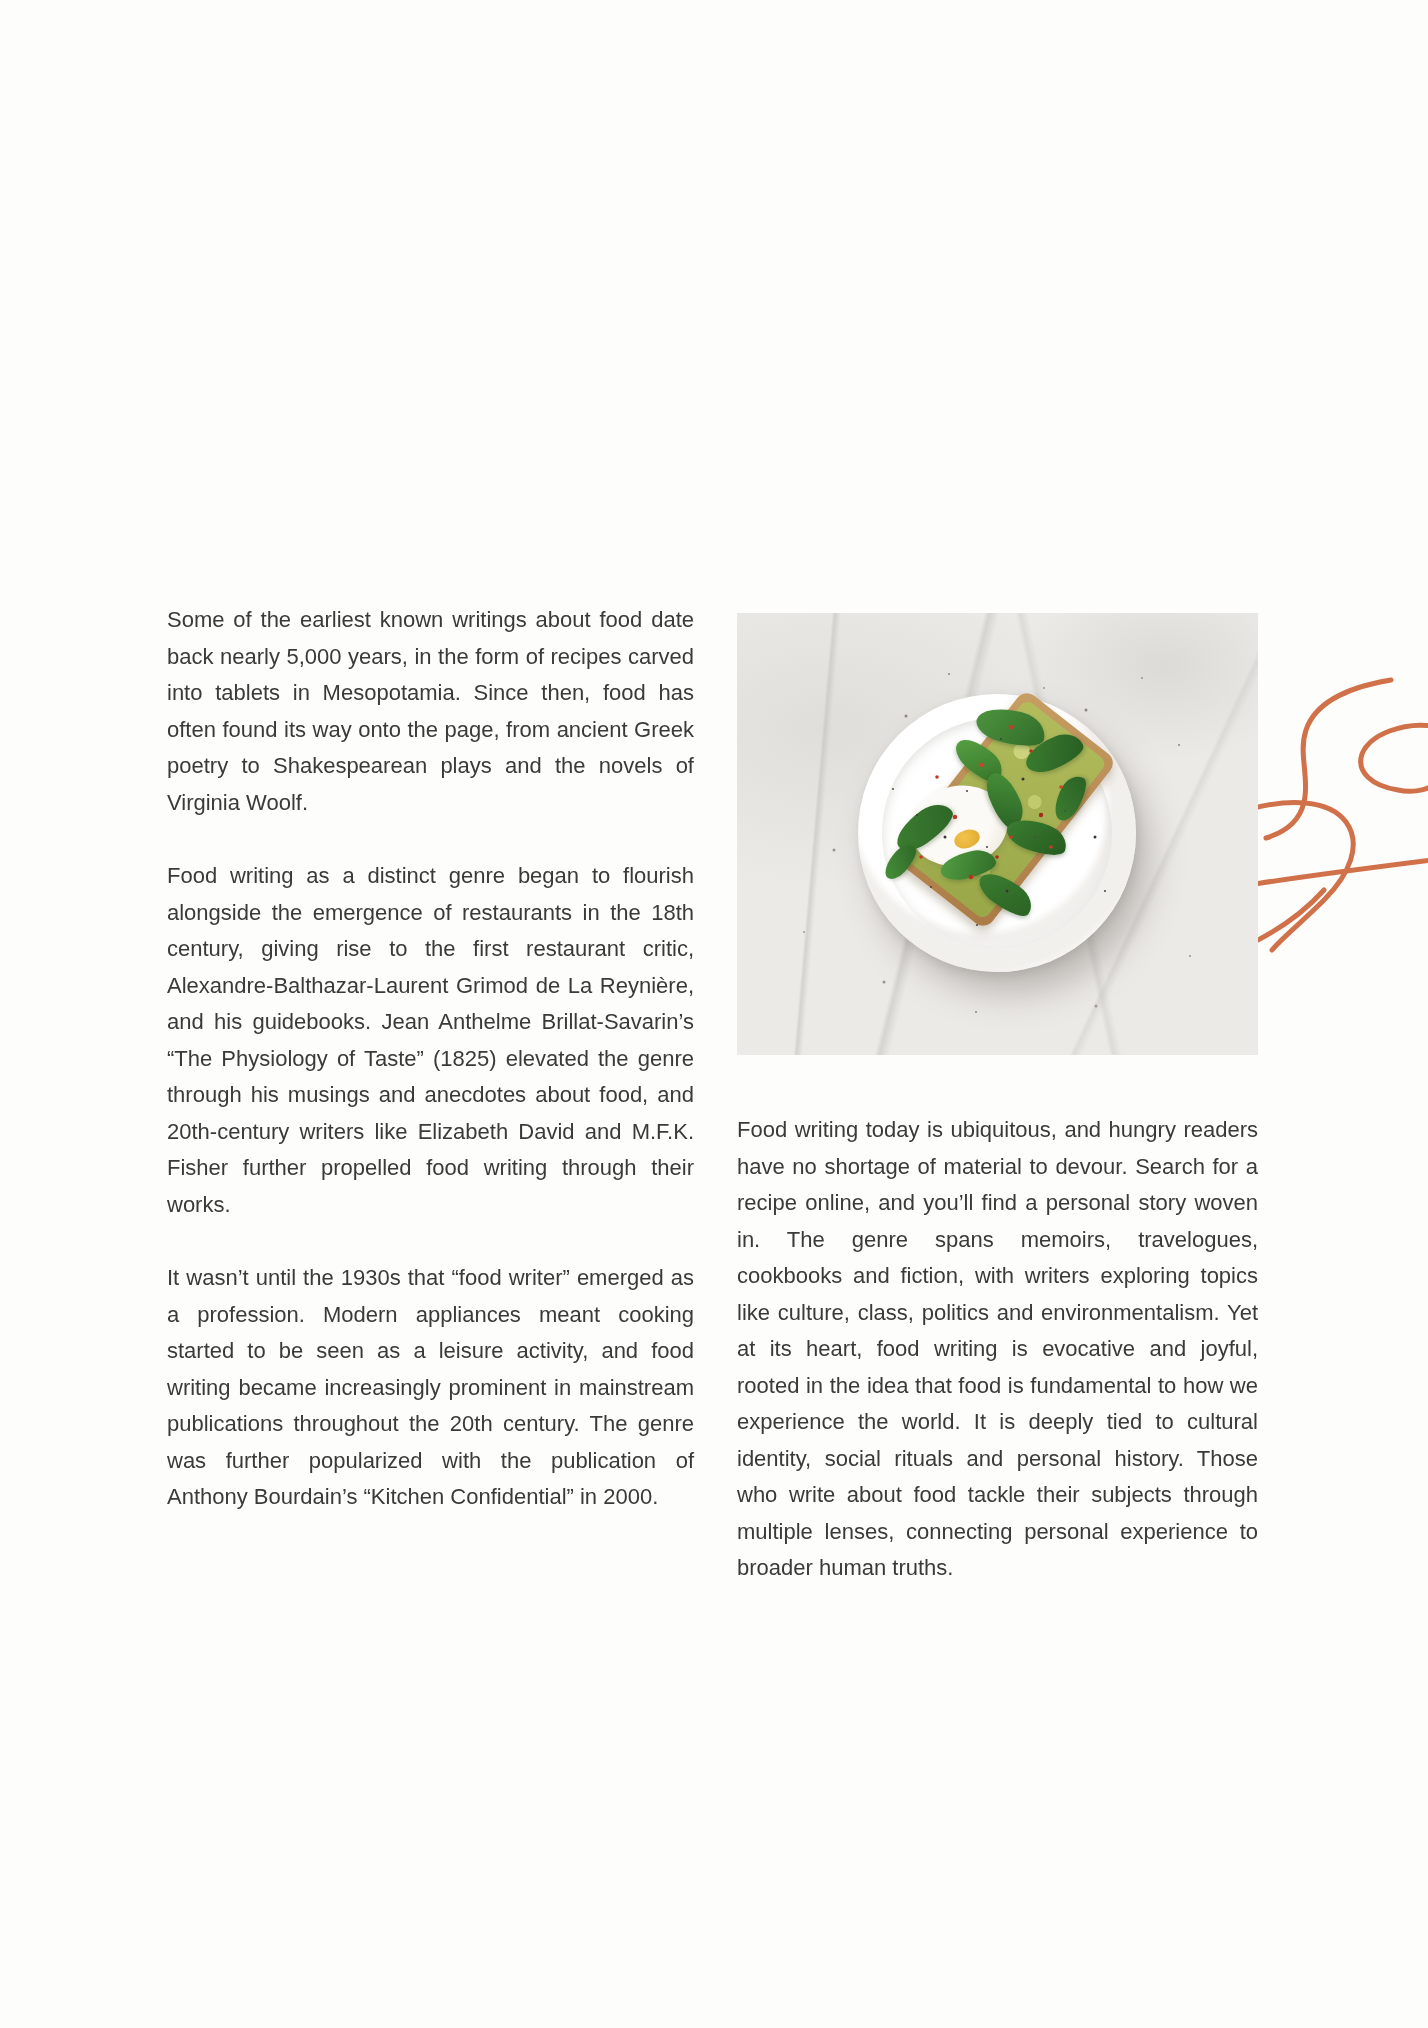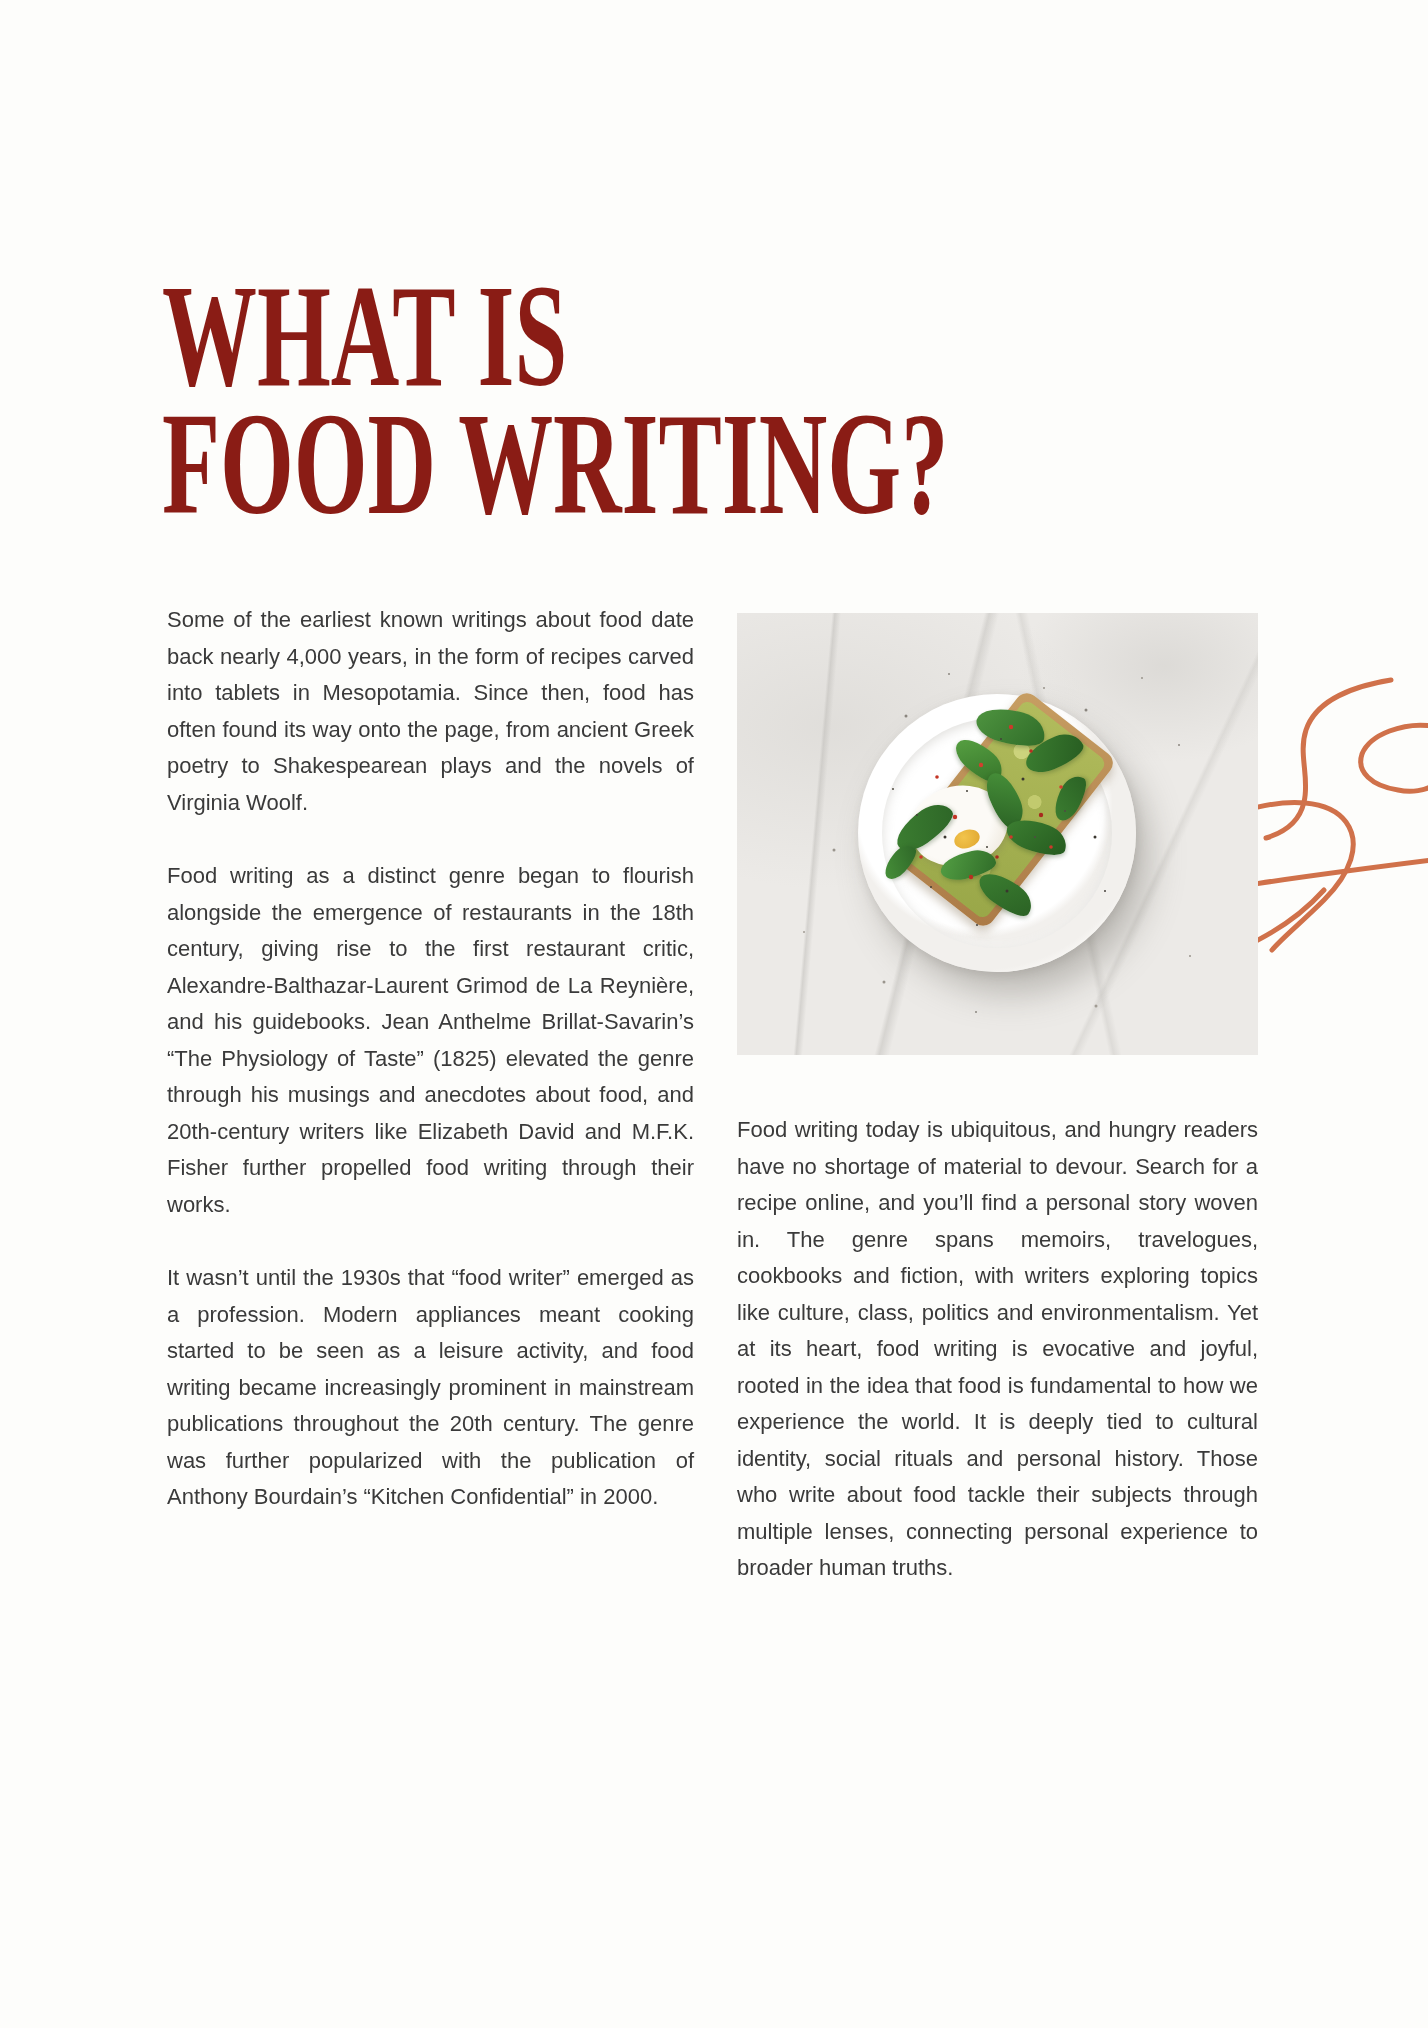--- a/index.html
+++ b/index.html
@@ -127,24 +127,20 @@
       72px 192px 0 0 #45413a, 148px 196px 0 0.5px #3a362f, 206px 116px 0 0 #504b42,
       58px 120px 0 0 #45413a, 236px 142px 0 0.5px #3a362f, 118px 230px 0 0 #45413a,
       34px 94px 0 0 #504b42, 246px 196px 0 0 #45413a;
   }
 </style>
 </head>
 <body>
 
 <div class="page">
 
-  <h1 class="title">
-    <span class="tl">WHAT IS</span>
-    <span class="tl">FOOD WRITING?</span>
-  </h1>
 
   <svg class="squiggle" viewBox="0 0 170 300" xmlns="http://www.w3.org/2000/svg">
     <path d="M133,20 C96,26 58,40 48,70 C40,94 52,118 46,142 C42,160 28,172 8,178"></path>
     <path d="M-4,148 C28,140 70,138 88,162 C104,184 92,214 66,240 C44,262 24,278 14,290"></path>
     <path d="M174,66 C146,62 112,74 104,94 C98,112 114,126 140,130 C154,133 168,130 174,126"></path>
     <path d="M-4,224 C50,216 110,208 174,200"></path>
     <path d="M-4,282 C24,268 48,250 66,230"></path>
   </svg>
 
   <div class="photo" title="Avocado toast with poached egg and spinach leaves on a white plate, on a marble surface">
@@ -166,21 +162,21 @@
       <div class="leaf l7"></div>
       <div class="leaf l8"></div>
       <div class="leaf l9"></div>
       <div class="leaf l10"></div>
       <div class="chili"></div>
       <div class="pepper"></div>
     </div>
   </div>
 
   <div class="col" id="col-left">
-    <p>Some of the earliest known writings about food date back nearly 4,000 years, in the form of recipes carved into tablets in Mesopotamia. Since then, food has often found its way onto the page, from ancient Greek poetry to Shakespearean plays and the novels of Virginia Woolf.</p>
+    <p>Some of the earliest known writings about food date back nearly 5,000 years, in the form of recipes carved into tablets in Mesopotamia. Since then, food has often found its way onto the page, from ancient Greek poetry to Shakespearean plays and the novels of Virginia Woolf.</p>
     <p>Food writing as a distinct genre began to flourish alongside the emergence of restaurants in the 18th century, giving rise to the first restaurant critic, Alexandre-Balthazar-Laurent Grimod de La Reynière, and his guidebooks. Jean Anthelme Brillat-Savarin’s “The Physiology of Taste” (1825) elevated the genre through his musings and anecdotes about food, and 20th-century writers like Elizabeth David and M.F.K. Fisher further propelled food writing through their works.</p>
     <p>It wasn’t until the 1930s that “food writer” emerged as a profession. Modern appliances meant cooking started to be seen as a leisure activity, and food writing became increasingly prominent in mainstream publications throughout the 20th century. The genre was further popularized with the publication of Anthony Bourdain’s “Kitchen Confidential” in 2000.</p>
   </div>
 
   <div class="col" id="col-right">
     <p>Food writing today is ubiquitous, and hungry readers have no shortage of material to devour. Search for a recipe online, and you’ll find a personal story woven in. The genre spans memoirs, travelogues, cookbooks and fiction, with writers exploring topics like culture, class, politics and environmentalism. Yet at its heart, food writing is evocative and joyful, rooted in the idea that food is fundamental to how we experience the world. It is deeply tied to cultural identity, social rituals and personal history. Those who write about food tackle their subjects through multiple lenses, connecting personal experience to broader human truths.</p>
   </div>
 
 </div>
 

